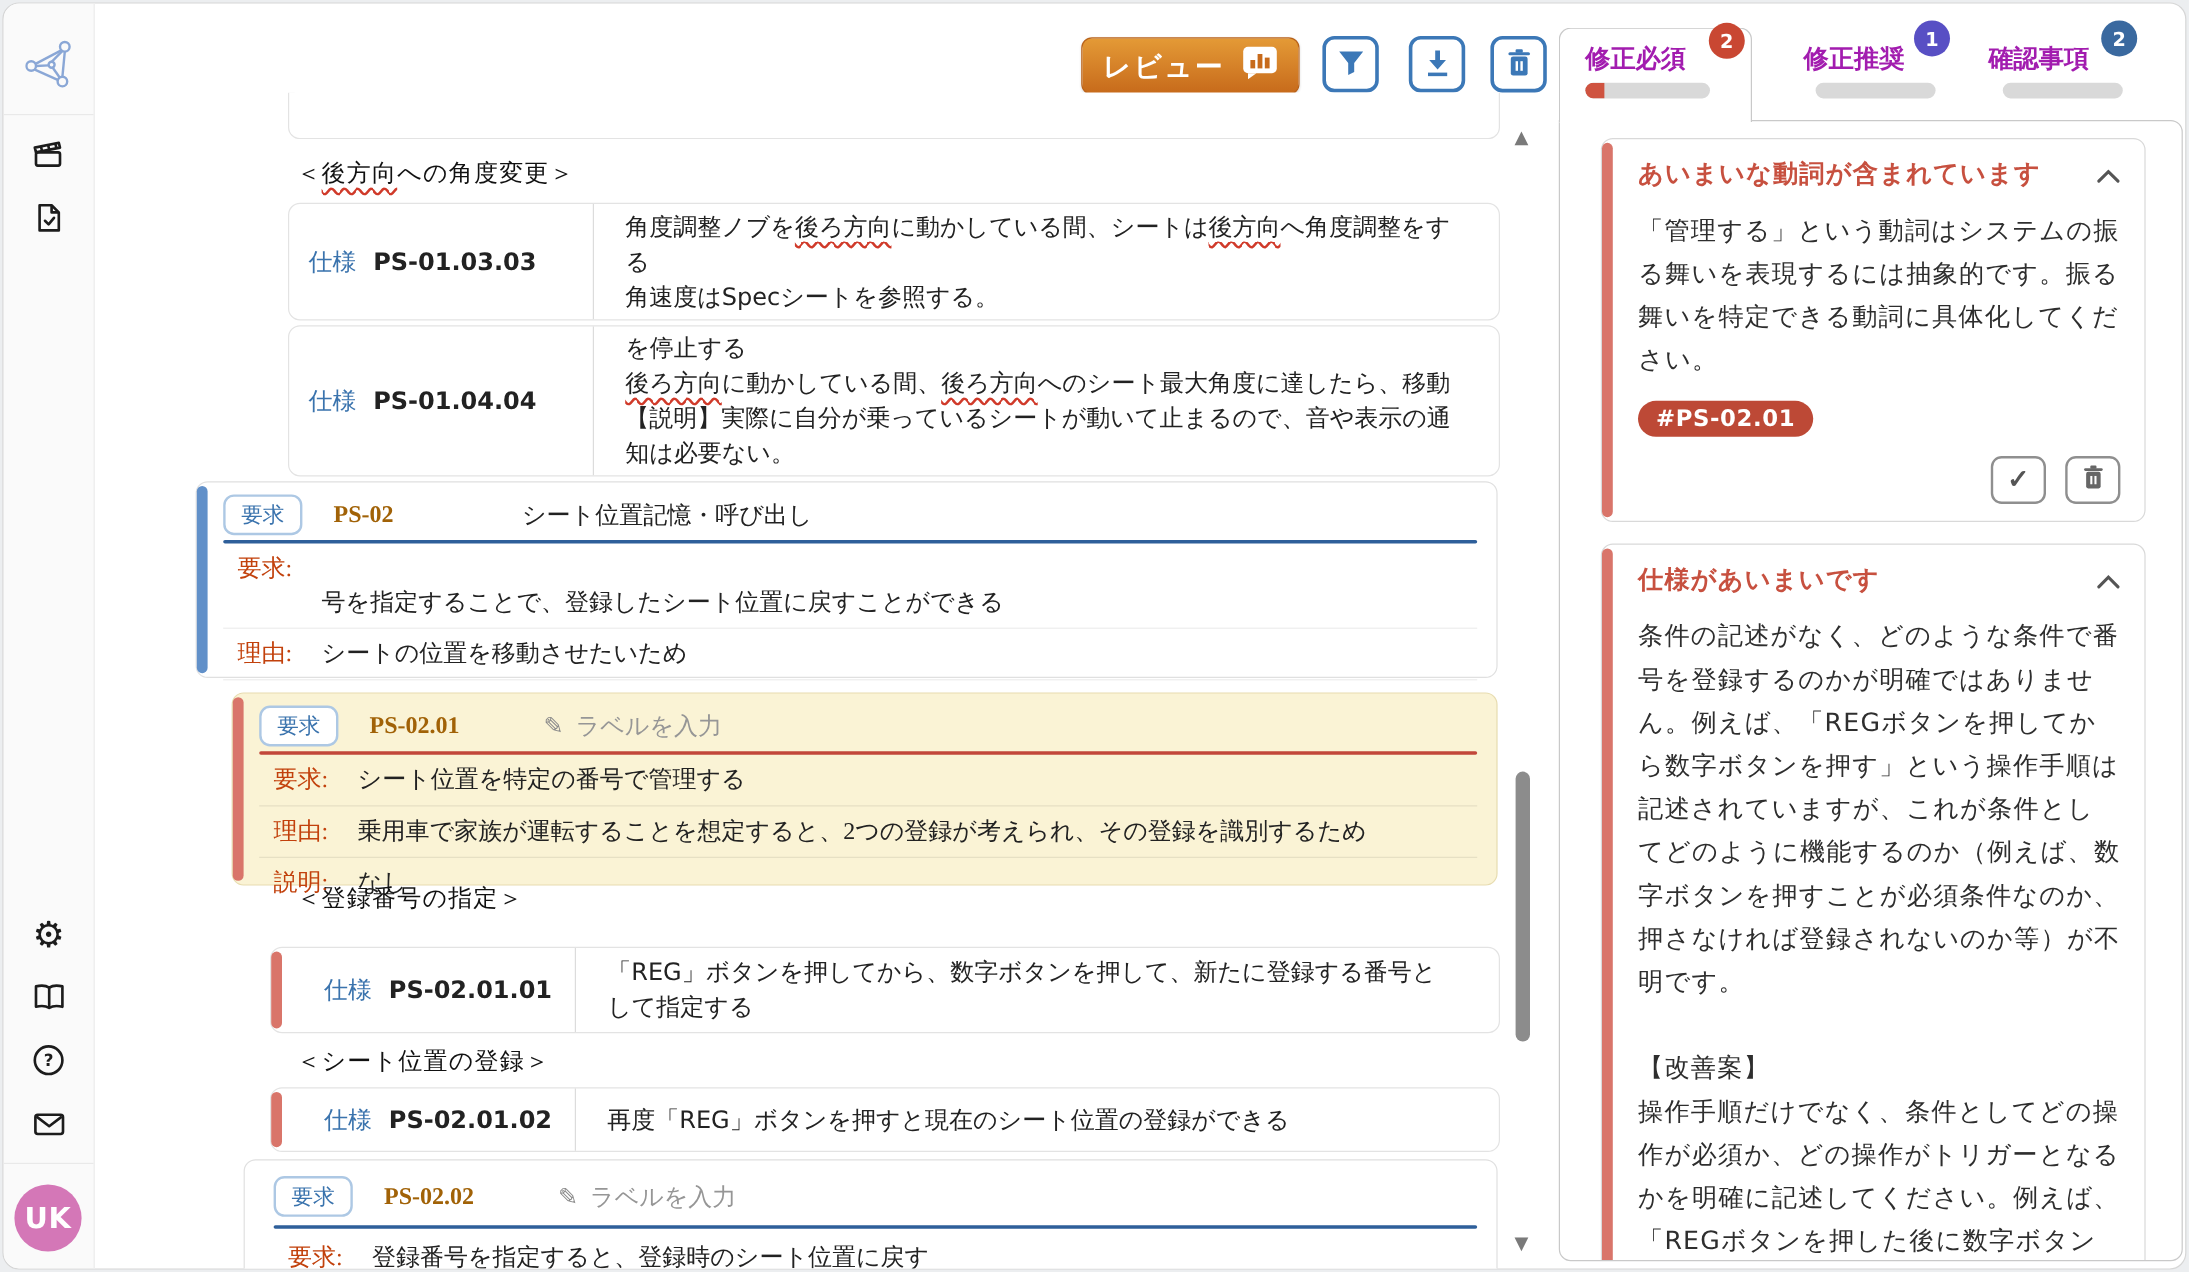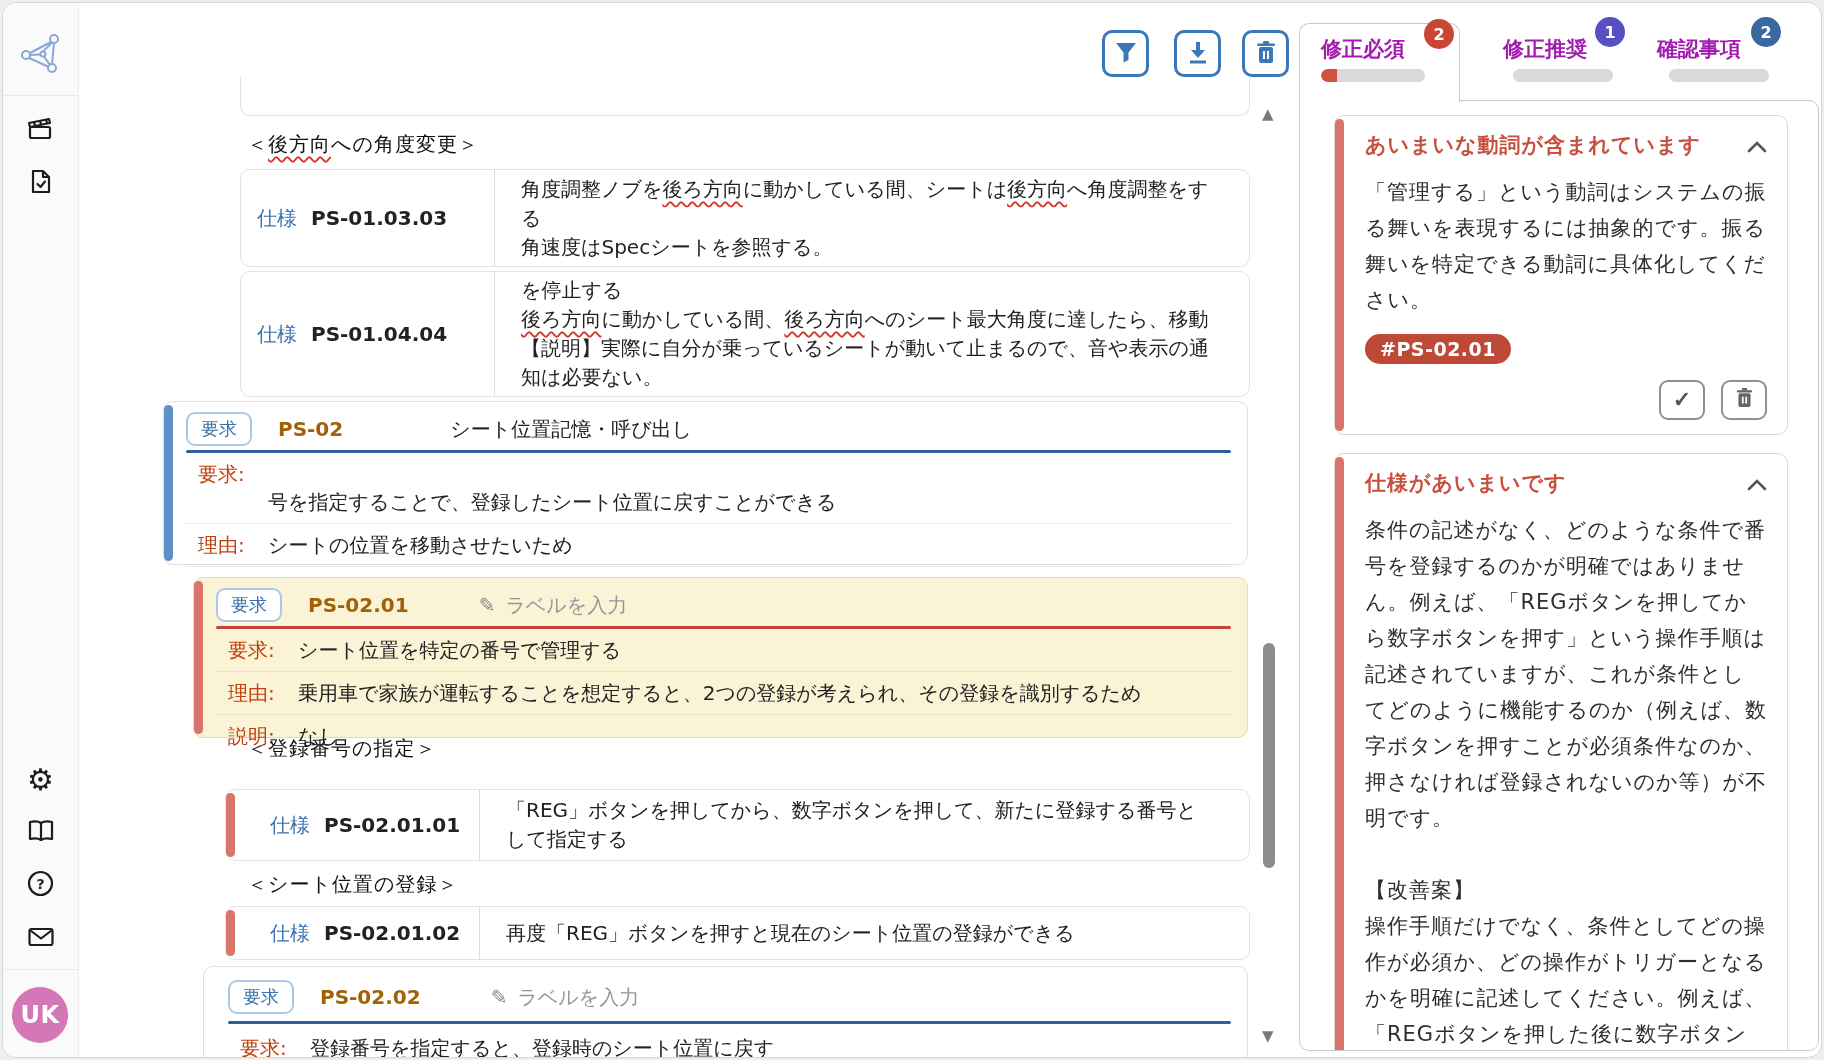--- a/index.html
+++ b/index.html
@@ -32,21 +32,21 @@
   .wavy{text-decoration:underline;text-decoration-style:wavy;text-decoration-color:#d03a2a;text-decoration-thickness:2px;text-underline-offset:5px;}
 
   .spec-card{position:absolute;background:#fff;border:1px solid #e3e3e3;border-radius:10px;display:flex;align-items:stretch;}
   .spec-card .redbar{position:absolute;left:0;top:3px;bottom:3px;width:9px;background:#d9756a;border-radius:6px;}
   .spec-left{width:254px;display:flex;align-items:center;gap:14px;padding-left:44px;box-sizing:border-box;flex:none;border-right:1px solid #dcdcdc;}
   .spec-card.nobar .spec-left{padding-left:16px;}
   .badge-blue-text{color:#3a73ad;font-size:20px;}
   .spec-id{color:#222;font-size:20px;font-weight:600;}
   .spec-text{flex:1;display:flex;flex-direction:column;justify-content:center;padding:10px 18px 10px 26px;font-size:20px;line-height:29px;color:#222;}
 
-  .req-block{position:absolute;background:#fff;border:1px solid #e0e0e0;border-radius:10px;box-sizing:border-box;}
+  .req-block{position:absolute;background:#fff;border:1px solid #e0e0e0;border-radius:10px;box-sizing:border-box;font-family:Liberation Serif, serif;}
   .req-block .bar{position:absolute;left:0;top:3px;bottom:3px;width:9px;border-radius:6px;}
   .bar.blue{background:#6190c9;} .bar.red{background:#d9756a;}
   .req-inner{padding:6px 16px 0 22px;}
   .req-head{display:flex;align-items:center;height:42px;}
   .req-badge{border:2px solid #adc8e4;border-radius:9px;background:#fff;color:#3a73ad;font-size:18px;padding:3px 13px;}
   .req-id{margin-left:26px;font-size:20px;font-weight:600;color:#a16207;}
   .req-label{margin-left:107px;font-size:20px;color:#222;}
   .req-placeholder{margin-left:70px;display:flex;align-items:center;gap:10px;color:#969696;font-size:20px;cursor:text;}
   .pencil{color:#8a8a8a;font-size:20px;}
   .rule{height:3px;border-radius:2px;}
@@ -154,20 +154,32 @@
         <svg width="28" height="22" viewBox="0 0 28 22" fill="none" stroke="#1c1c1c" stroke-width="2.2" stroke-linejoin="round">
           <rect x="2.5" y="3" width="23" height="16" rx="2"></rect>
           <path d="M3.5 4.5 L14 12.5 L24.5 4.5"></path>
         </svg>
       </span>
     </div>
     <div class="side-divider" style="top:966px;"></div>
     <div class="avatar">UK</div>
   </nav>
 
+  <button class="review-btn">
+    <span>レビュー</span>
+    <span>
+      <svg width="30" height="28" viewBox="0 0 30 28">
+        <rect x="1" y="1" width="28" height="22" rx="4" fill="#fff"></rect>
+        <path d="M5 23 L5 28 L12 23 Z" fill="#fff"></path>
+        <rect x="7" y="12" width="4" height="7" fill="#c76a1b"></rect>
+        <rect x="13" y="7" width="4" height="12" fill="#c76a1b"></rect>
+        <rect x="19" y="10" width="4" height="9" fill="#c76a1b"></rect>
+      </svg>
+    </span>
+  </button>
   <button class="tool-btn filter">
     <span>
       <svg width="24" height="24" viewBox="0 0 24 24" fill="#3c78b7">
         <path d="M2 3 H22 L14.5 12.5 V20 L9.5 22.5 V12.5 Z"></path>
       </svg>
     </span>
   </button>
   <button class="tool-btn download">
     <span>
       <svg width="24" height="24" viewBox="0 0 24 24" fill="#3c78b7">

